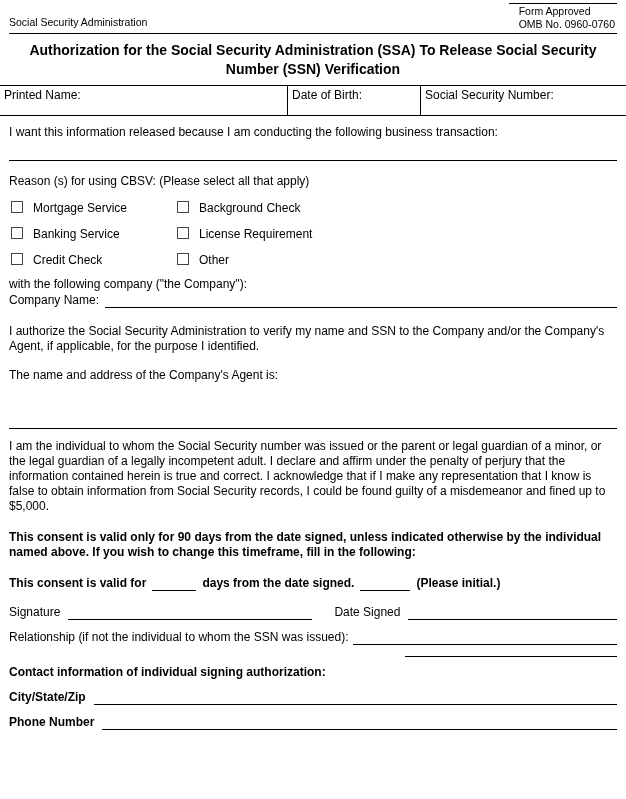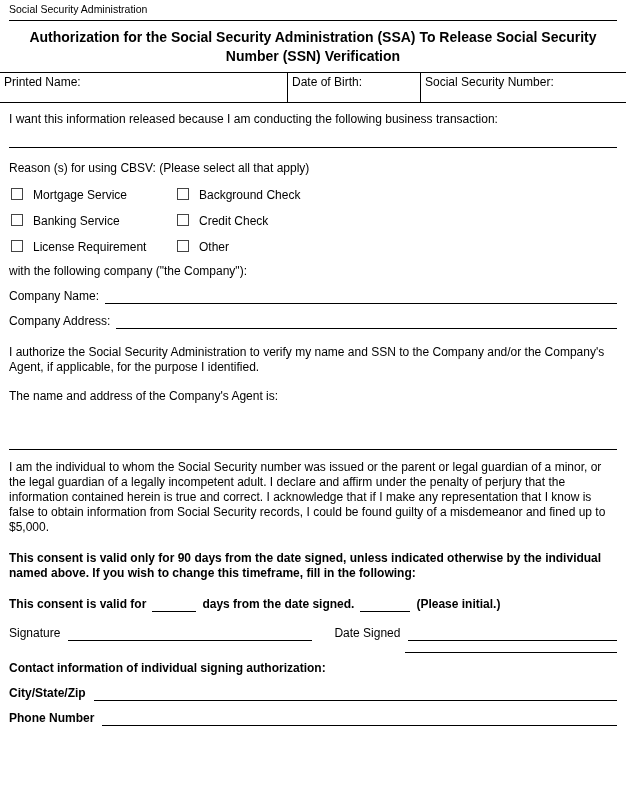--- a/index.html
+++ b/index.html
@@ -38,21 +38,21 @@
   .input-line { border-bottom:1px solid #000; }
   .block-line { height:21px; width:100%; }
 
   
   .reasons-label { margin-top:13px; }
   .reasons-grid { display:grid; grid-template-columns:166px 230px; row-gap:11px;
                   margin:12px 0 4px 2px; }
   .check-item { display:flex; align-items:flex-start; }
   .checkbox { width:12px; height:12px; border:1px solid #444; margin-right:10px; flex:0 0 auto; }
 
-  .field-line { display:flex; align-items:flex-end; margin-top:10px; }
+  .field-line { display:flex; align-items:flex-end; margin-top:1px; }
   .field-line .fill { flex:1; border-bottom:1px solid #000; height:15px; margin-left:6px; }
 
   .agent-space { height:42px; border-bottom:1px solid #000; margin-top:4px; }
 
   .consent-fill { display:flex; align-items:flex-end; font-weight:bold; margin-top:16px; }
   .consent-fill .blank { border-bottom:1px solid #000; height:13px; margin:0 6px; }
 
   .sig-row { display:flex; align-items:flex-end; margin-top:14px; }
   .sig-line { width:244px; border-bottom:1px solid #000; height:14px; margin-left:8px; }
   .date-label { margin-left:22px; }
@@ -66,20 +66,24 @@
   .contact-row { display:flex; align-items:flex-end; margin-top:10px; font-weight:bold; }
   .contact-row .fill { flex:1; border-bottom:1px solid #000; height:14px; margin-left:8px; }
 </style>
 </head>
 <body>
 
 <div class="page">
 
   <div class="top-header">
     <span class="agency">Social Security Administration</span>
+    <div class="omb-block">
+      <div>Form Approved</div>
+      <div>OMB No. 0960-0760</div>
+    </div>
   </div>
 
   <div class="form-title">Authorization for the Social Security Administration (SSA) To Release Social Security Number (SSN) Verification</div>
 
   <div class="fields-table">
     <div class="cell cell-name">
       <span>Printed Name:</span>
     </div>
     <div class="cell cell-dob">
       <span>Date of Birth:</span>
@@ -101,39 +105,35 @@
     <div class="check-item">
       <span class="checkbox"></span>
       <span>Background Check</span>
     </div>
     <div class="check-item">
       <span class="checkbox"></span>
       <span>Banking Service</span>
     </div>
     <div class="check-item">
       <span class="checkbox"></span>
-      <span>Credit Check</span>
+      <span>License Requirement</span>
     </div>
     <div class="check-item">
       <span class="checkbox"></span>
-      <span>License Requirement</span>
+      <span>Credit Check</span>
     </div>
     <div class="check-item">
       <span class="checkbox"></span>
       <span>Other</span>
     </div>
   </div>
 
   <p class="body-text">with the following company ("the Company"):</p>
   <div class="field-line">
     <span>Company Name:</span>
-    <span class="fill"></span>
-  </div>
-  <div class="field-line">
-    <span>Company Address:</span>
     <span class="fill"></span>
   </div>
 
   <p class="body-text" style="margin-top:16px">I authorize the Social Security Administration to verify my name and SSN to the Company and/or the Company's Agent, if applicable, for the purpose I identified.</p>
 
   <p class="body-text" style="margin-top:14px">The name and address of the Company's Agent is:</p>
   <div class="agent-space input-line" style="border-top:none"></div>
 
   <p class="body-text" style="margin-top:10px">I am the individual to whom the Social Security number was issued or the parent or legal guardian of a minor, or the legal guardian of a legally incompetent adult. I declare and affirm under the penalty of perjury that the information contained herein is true and correct. I acknowledge that if I make any representation that I know is false to obtain information from Social Security records, I could be found guilty of a misdemeanor and fined up to $5,000.</p>
 
@@ -147,20 +147,24 @@
     <span>(Please initial.)</span>
   </div>
 
   <div class="sig-row">
     <span>Signature</span>
     <span class="sig-line"></span>
     <span class="date-label">Date Signed</span>
     <span class="date-line"></span>
   </div>
 
+  <div class="rel-row">
+    <span>Relationship (if not the individual to whom the SSN was issued):</span>
+    <span class="fill"></span>
+  </div>
   <div class="rel-cont"></div>
 
   <p class="contact-heading">Contact information of individual signing authorization:</p>
 
   <div class="contact-row">
     <span>City/State/Zip</span>
     <span class="fill"></span>
   </div>
   <div class="contact-row">
     <span>Phone Number</span>

